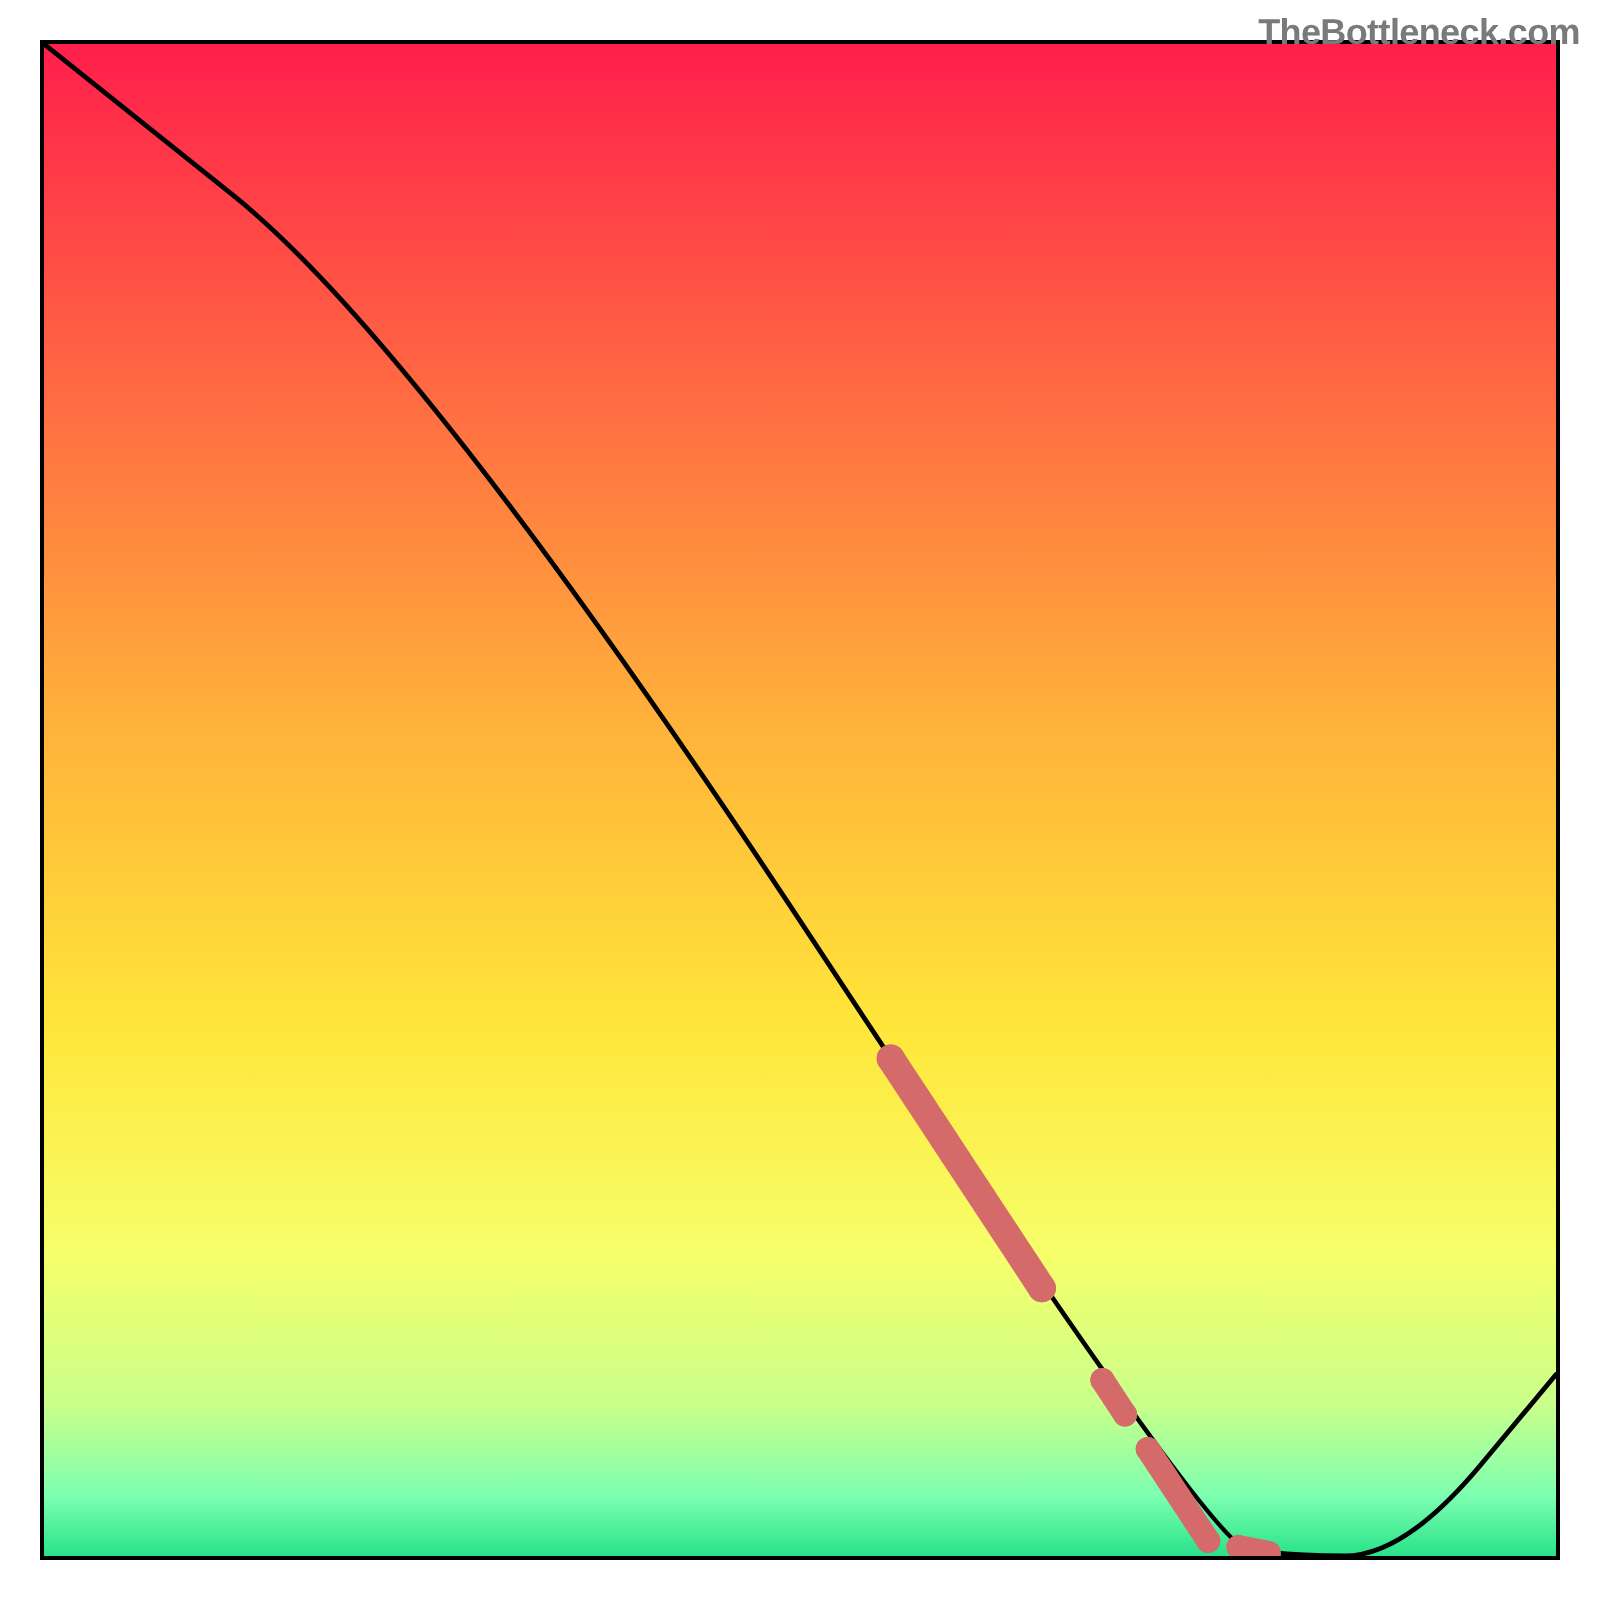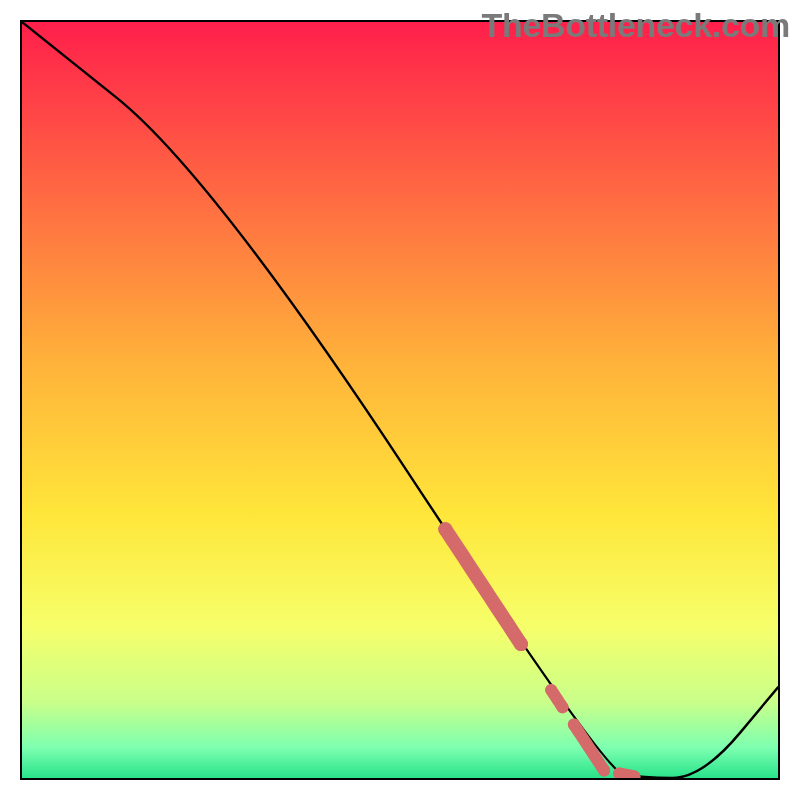--- a/index.html
+++ b/index.html
@@ -14,21 +14,21 @@
   .frame {
     position: relative;
     width: 800px;
     height: 800px;
   }
   .watermark {
     position: absolute;
     top: 6px;
     right: 10px;
     color: #7a7a7a;
-    font-size: 34px;
+    font-size: 18px;
     font-weight: 600;
     letter-spacing: -0.3px;
     z-index: 5;
   }
   .plot-outer {
     position: absolute;
     left: 20px;
     top: 20px;
     width: 760px;
     height: 760px;

